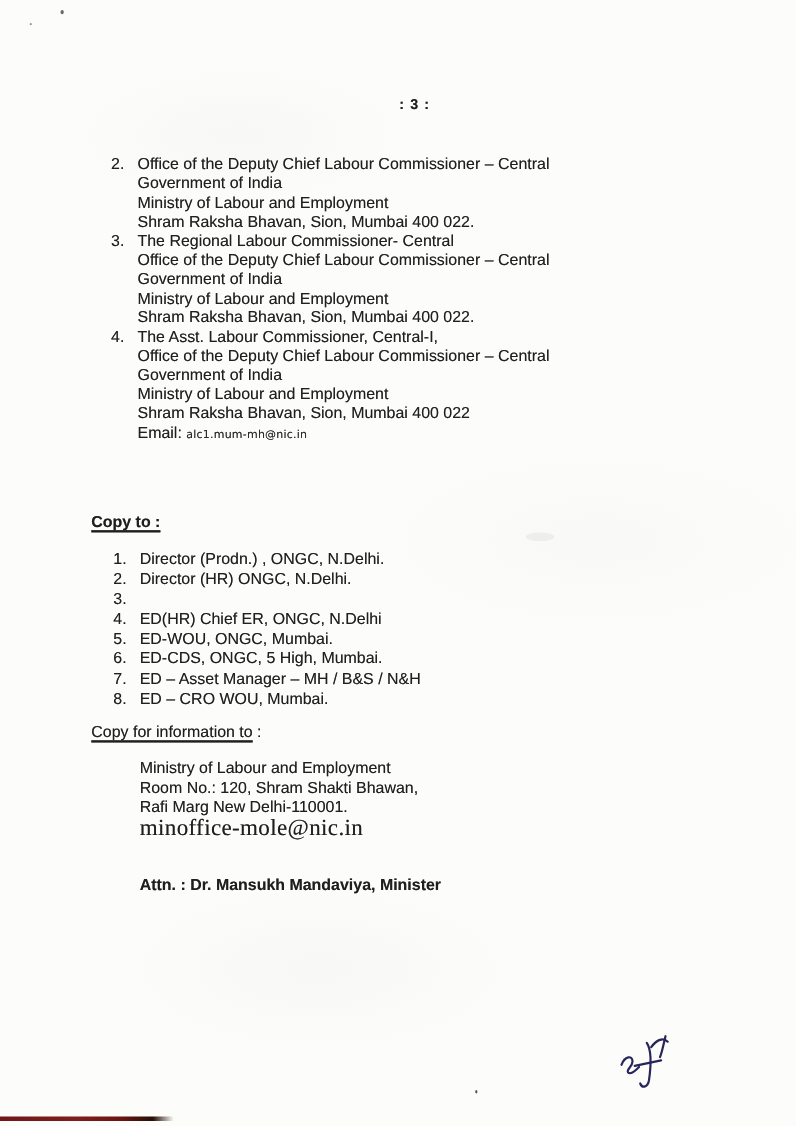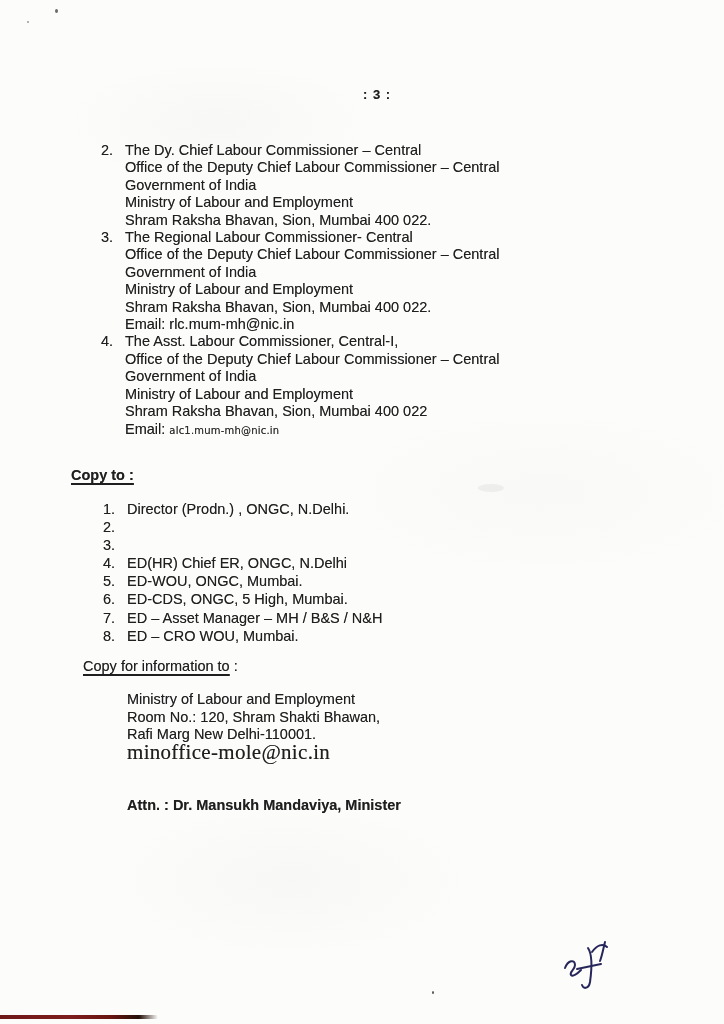--- a/index.html
+++ b/index.html
@@ -28,21 +28,21 @@
   }
   .addr-item{ display:flex; }
   .addr-item .num{ width:24px; flex:0 0 24px; }
   .addr-lines{ flex:1; }
   .em-alt{
     font-family:"DejaVu Sans", sans-serif;
     font-size:10px; letter-spacing:0.2px; color:#2a2a2a;
   }
   
   .copy-heading{
-    position:absolute; left:71px; top:467px;
+    position:absolute; left:83px; top:467px;
     font-size:14.5px; font-weight:bold;
   }
   .copy-heading .ul, .copy-info-heading .ul{
     text-decoration:underline; text-underline-offset:3px;
     text-decoration-thickness:1.5px;
   }
   .copy-list{
     position:absolute; left:103px; top:500px; width:480px;
     font-size:14.5px; line-height:18.1px;
   }
@@ -92,36 +92,34 @@
   <span class="speck s2"></span>
   <span class="speck s3"></span>
   <span class="smudge"></span>
 
   <div class="page-number txt">: 3 :</div>
 
   <div class="recipients txt" id="recipient-list">
       <div class="addr-item">
         <span class="num">2.</span>
         <div class="addr-lines">
-          <div class="line">The Dy. Chief Labour Commissioner – Central</div>
           <div class="line">Office of the Deputy Chief Labour Commissioner – Central</div>
           <div class="line">Government of India</div>
           <div class="line">Ministry of Labour and Employment</div>
           <div class="line">Shram Raksha Bhavan, Sion, Mumbai 400 022.</div>
         </div>
       </div>
       <div class="addr-item">
         <span class="num">3.</span>
         <div class="addr-lines">
           <div class="line">The Regional Labour Commissioner- Central</div>
           <div class="line">Office of the Deputy Chief Labour Commissioner – Central</div>
           <div class="line">Government of India</div>
           <div class="line">Ministry of Labour and Employment</div>
           <div class="line">Shram Raksha Bhavan, Sion, Mumbai 400 022.</div>
-          <div class="line">Email: rlc.mum-mh@nic.in</div>
         </div>
       </div>
       <div class="addr-item">
         <span class="num">4.</span>
         <div class="addr-lines">
           <div class="line">The Asst. Labour Commissioner, Central-I,</div>
           <div class="line">Office of the Deputy Chief Labour Commissioner – Central</div>
           <div class="line">Government of India</div>
           <div class="line">Ministry of Labour and Employment</div>
           <div class="line">Shram Raksha Bhavan, Sion, Mumbai 400 022</div>
@@ -134,20 +132,21 @@
     <span class="ul">Copy to :</span>
   </div>
 
   <div class="copy-list txt" id="copy-to-list">
       <div class="copy-row">
         <span class="num">1.</span>
         <span>Director (Prodn.) , ONGC, N.Delhi.</span>
       </div>
       <div class="copy-row">
         <span class="num">2.</span>
+        <span>Director (HR) ONGC, N.Delhi.</span>
       </div>
       <div class="copy-row">
         <span class="num">3.</span>
       </div>
       <div class="copy-row">
         <span class="num">4.</span>
         <span>ED(HR) Chief ER, ONGC, N.Delhi</span>
       </div>
       <div class="copy-row">
         <span class="num">5.</span>

